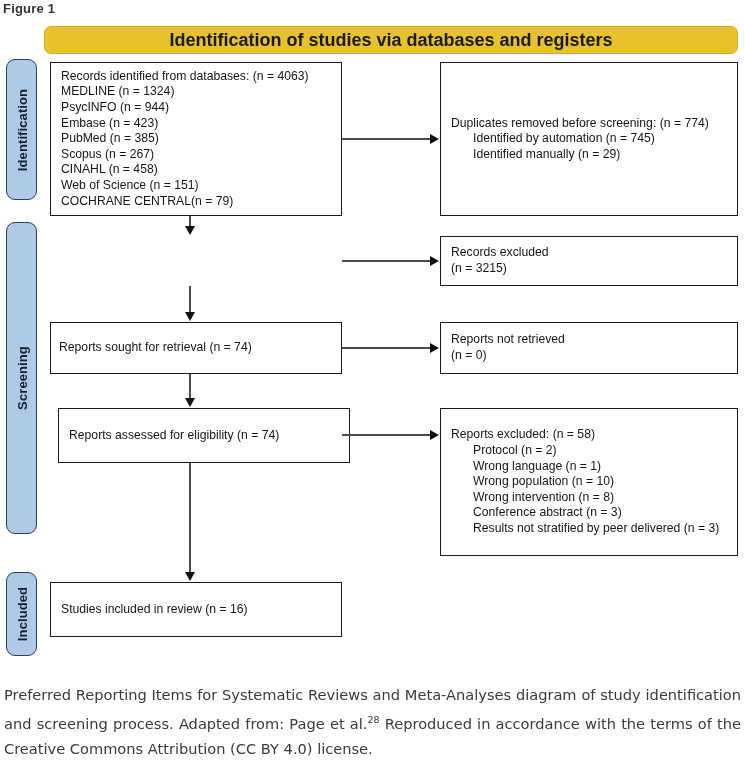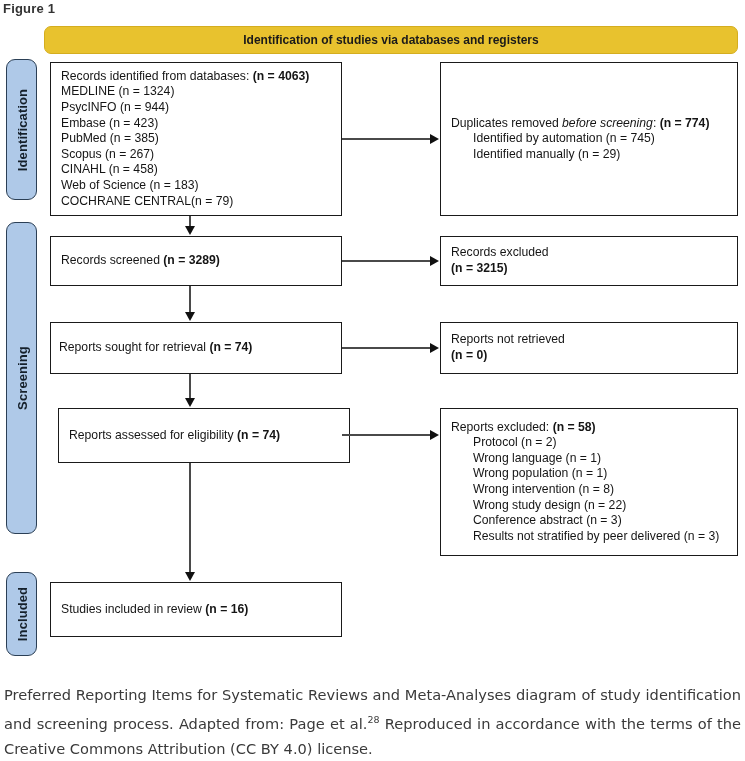--- a/index.html
+++ b/index.html
@@ -70,21 +70,21 @@
     height: 28px;
     background: #E8C22E;
     border: 1px solid #d4ad1f;
     border-radius: 7px;
     box-sizing: border-box;
     display: flex;
     align-items: center;
     justify-content: center;
   }
   #header-banner .banner-text {
-    font-size: 12px;
+    font-size: 18px;
     font-weight: bold;
     color: #1a1a1a;
   }
 
   
   .pbox {
     position: absolute;
     background: #ffffff;
     border: 1.6px solid #1a1a1a;
     box-sizing: border-box;
@@ -93,22 +93,22 @@
     padding: 0 10px;
   }
   .pbox .pbox-body {
     width: 100%;
     font-size: 12.2px;
     line-height: 15.6px;
     color: #151515;
   }
   .pbox .line { white-space: nowrap; }
   .pbox .line.indent { padding-left: 22px; }
-  .b { font-weight: bold; }
-  .it { font-style: italic; }
+  .b { font-weight: normal; }
+  .it { }
 
   
   #box-identified  { left: 50px;  top: 44px;  width: 292px; height: 154px; }
   #box-screened    { left: 50px;  top: 218px; width: 292px; height: 50px;  }
   #box-sought      { left: 50px;  top: 304px; width: 292px; height: 52px; padding-left: 8px;  }
   #box-assessed    { left: 50px;  top: 390px; width: 292px; height: 55px; margin-left: 8px;  }
   #box-included    { left: 50px;  top: 564px; width: 292px; height: 55px;  }
 
   
   #box-duplicates  { left: 440px; top: 44px;  width: 298px; height: 154px; }
@@ -199,44 +199,36 @@
       <div class="line">
         <span>Records identified from databases:</span>
         <span class="b">(n = 4063)</span>
       </div>
       <div class="line">MEDLINE (n = 1324)</div>
       <div class="line">PsycINFO (n = 944)</div>
       <div class="line">Embase (n = 423)</div>
       <div class="line">PubMed (n = 385)</div>
       <div class="line">Scopus (n = 267)</div>
       <div class="line">CINAHL (n = 458)</div>
-      <div class="line">Web of Science (n = 183)</div>
+      <div class="line">Web of Science (n = 151)</div>
       <div class="line">COCHRANE CENTRAL(n = 79)</div>
     </div>
   </div>
 
   <div class="pbox" id="box-duplicates">
     <div class="pbox-body">
       <div class="line">
         <span>Duplicates removed </span><span class="it">before screening</span><span>:</span>
         <span class="b">(n = 774)</span>
       </div>
       <div class="line indent">Identified by automation (n = 745)</div>
       <div class="line indent">Identified manually (n = 29)</div>
     </div>
   </div>
 
-  <div class="pbox" id="box-screened">
-    <div class="pbox-body">
-      <div class="line">
-        <span>Records screened</span>
-        <span class="b">(n = 3289)</span>
-      </div>
-    </div>
-  </div>
 
   <div class="pbox" id="box-excluded">
     <div class="pbox-body">
       <div class="line">Records excluded</div>
       <div class="line b">(n = 3215)</div>
     </div>
   </div>
 
   <div class="pbox" id="box-sought">
     <div class="pbox-body">
@@ -264,23 +256,22 @@
   </div>
 
   <div class="pbox" id="box-repexcluded">
     <div class="pbox-body">
       <div class="line">
         <span>Reports excluded:</span>
         <span class="b">(n = 58)</span>
       </div>
       <div class="line indent">Protocol (n = 2)</div>
       <div class="line indent">Wrong language (n = 1)</div>
-      <div class="line indent">Wrong population (n = 1)</div>
+      <div class="line indent">Wrong population (n = 10)</div>
       <div class="line indent">Wrong intervention (n = 8)</div>
-      <div class="line indent">Wrong study design (n = 22)</div>
       <div class="line indent">Conference abstract (n = 3)</div>
       <div class="line indent">Results not stratified by peer delivered (n = 3)</div>
     </div>
   </div>
 
   <div class="pbox" id="box-included">
     <div class="pbox-body">
       <div class="line">
         <span>Studies included in review</span>
         <span class="b">(n = 16)</span>

